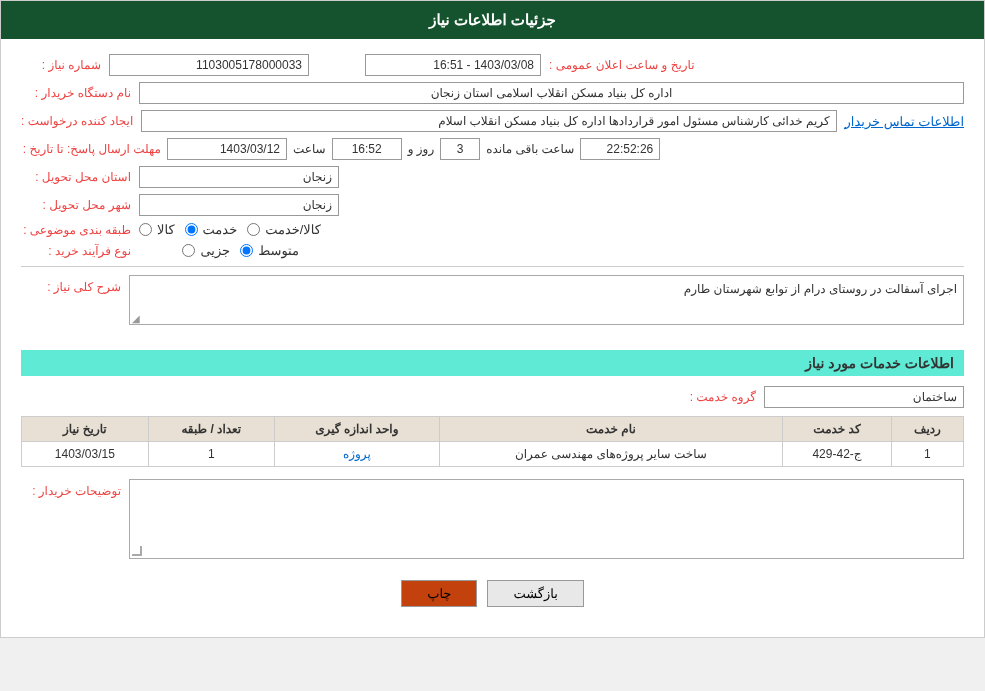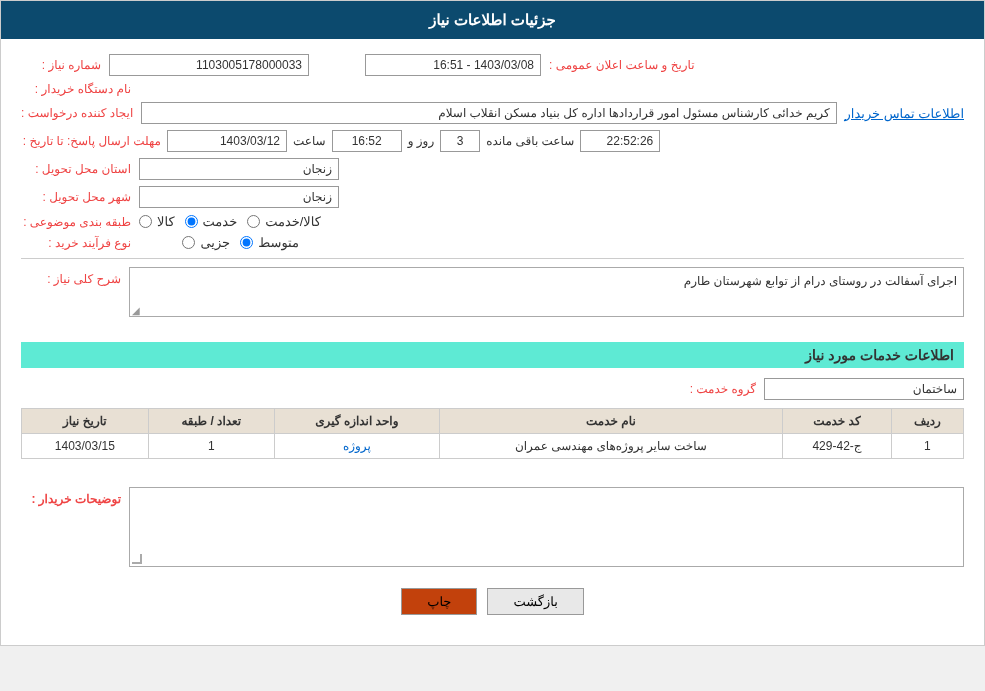--- a/index.html
+++ b/index.html
@@ -10,21 +10,21 @@
       direction: rtl;
       color: #333;
     }
     .page-wrapper {
       max-width: 985px;
       margin: 0 auto;
       background: #fff;
       border: 1px solid #ccc;
     }
     .header-bar {
-      background: #0c4a6e;
+      background: #14532d;
       color: #fff;
       text-align: center;
       padding: 10px 0;
       font-size: 15px;
       font-weight: bold;
     }
     .content {
       padding: 15px 20px;
     }
     .section-title {
@@ -157,20 +157,21 @@
 
     <div class="row1">
       <span class="label">تاریخ و ساعت اعلان عمومی :</span>
       <div class="value-box fixed-160">1403/03/08 - 16:51</div>
       <div style="width:40px;"></div>
       <div class="value-box fixed-200">1103005178000033</div>
       <span class="label" style="min-width:80px;">شماره نیاز :</span>
     </div>
 
     <div class="row1">
+      <div class="value-box" style="flex:1; text-align:center;">اداره کل بنیاد مسکن انقلاب اسلامی استان زنجان</div>
       <span class="label">نام دستگاه خریدار :</span>
     </div>
 
     <div class="row1">
       <span class="link-blue">اطلاعات تماس خریدار</span>
       <div class="value-box" style="flex:1; text-align:right;">کریم خدائی کارشناس مسئول امور قراردادها اداره کل بنیاد مسکن انقلاب اسلام</div>
       <span class="label">ایجاد کننده درخواست :</span>
     </div>
 
     <div class="deadline-row">
@@ -261,21 +262,21 @@
           <td>1</td>
           <td>ج-42-429</td>
           <td>ساخت سایر پروژه‌های مهندسی عمران</td>
           <td style="color:#0066cc;">پروژه</td>
           <td>1</td>
           <td>1403/03/15</td>
         </tr>
       </tbody>
     </table>
 
-    <div class="row1" style="align-items:flex-start; margin-top:28px;font-weight:bold;">
+    <div class="row1" style="align-items:flex-start; margin-top:12px;">
       <div style="flex:1; position:relative;">
         <div class="comments-box">
           <div class="resize-handle"></div>
         </div>
       </div>
       <span class="label" style="min-width:100px; padding-top:5px;">توضیحات خریدار :</span>
     </div>
 
     <div class="bottom-buttons">
       <button class="btn btn-back">بازگشت</button>

